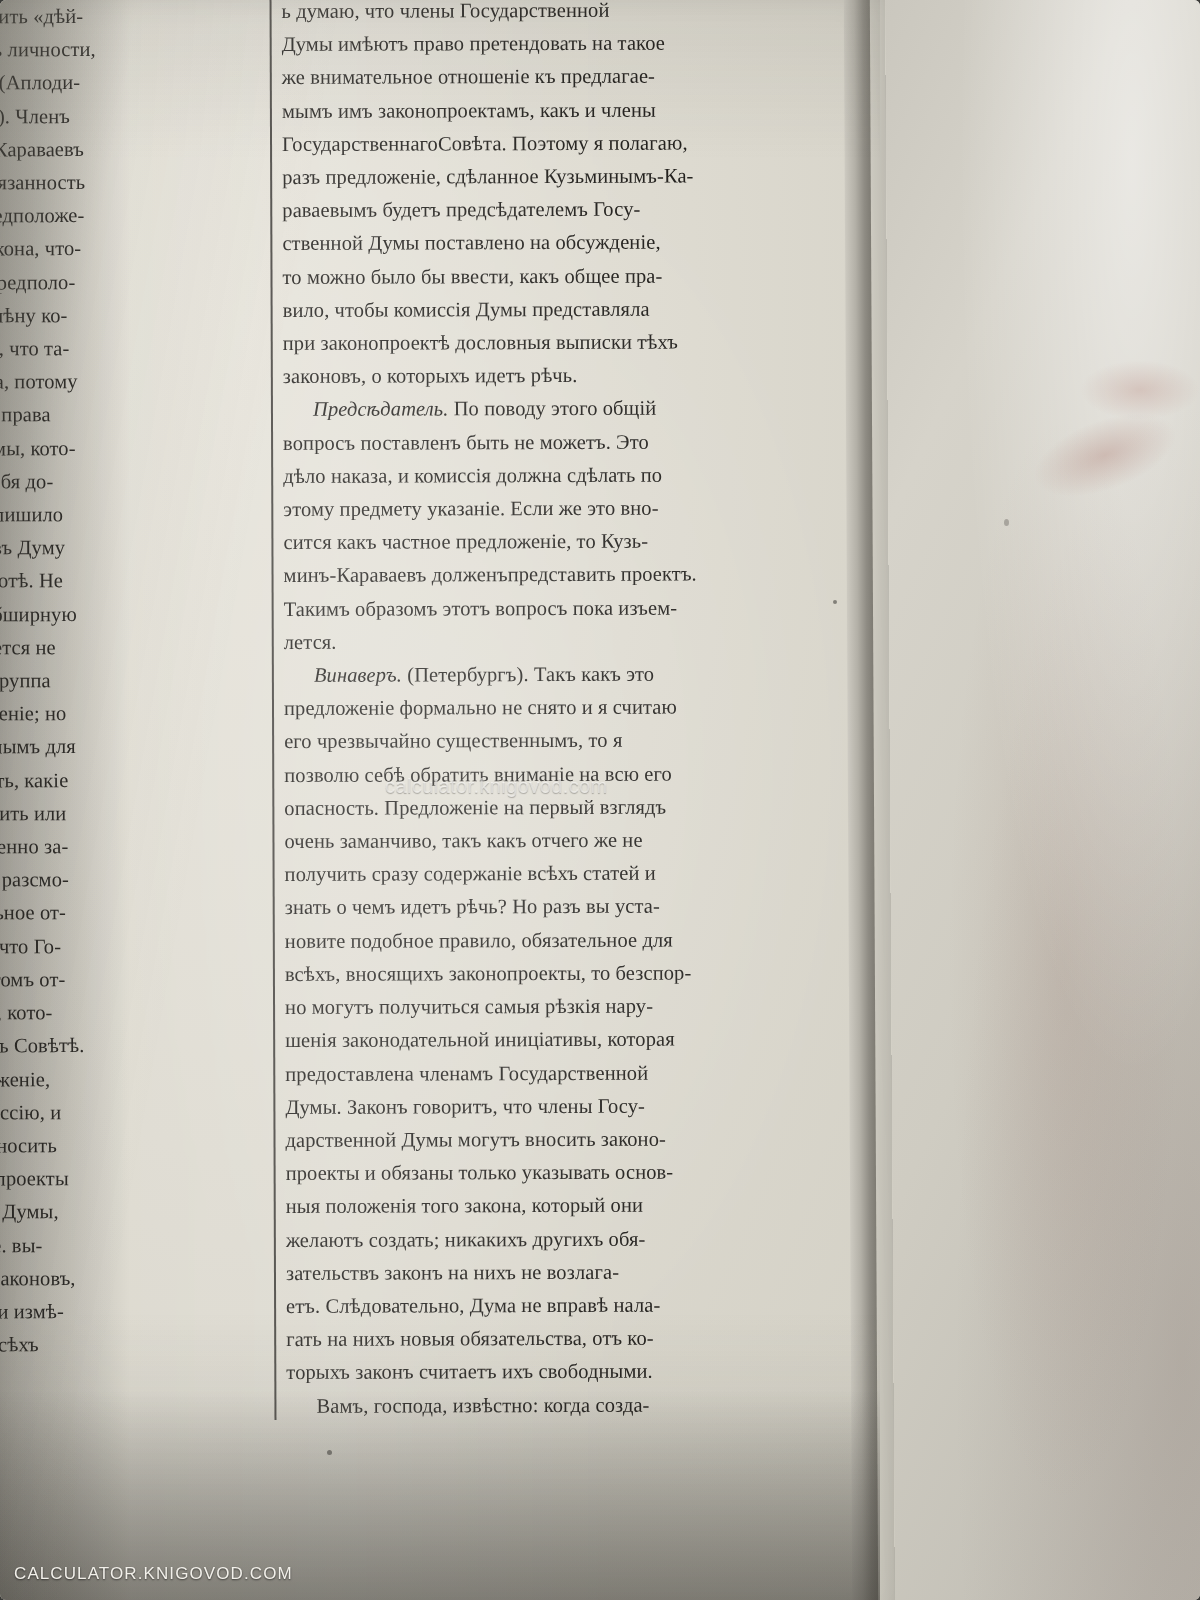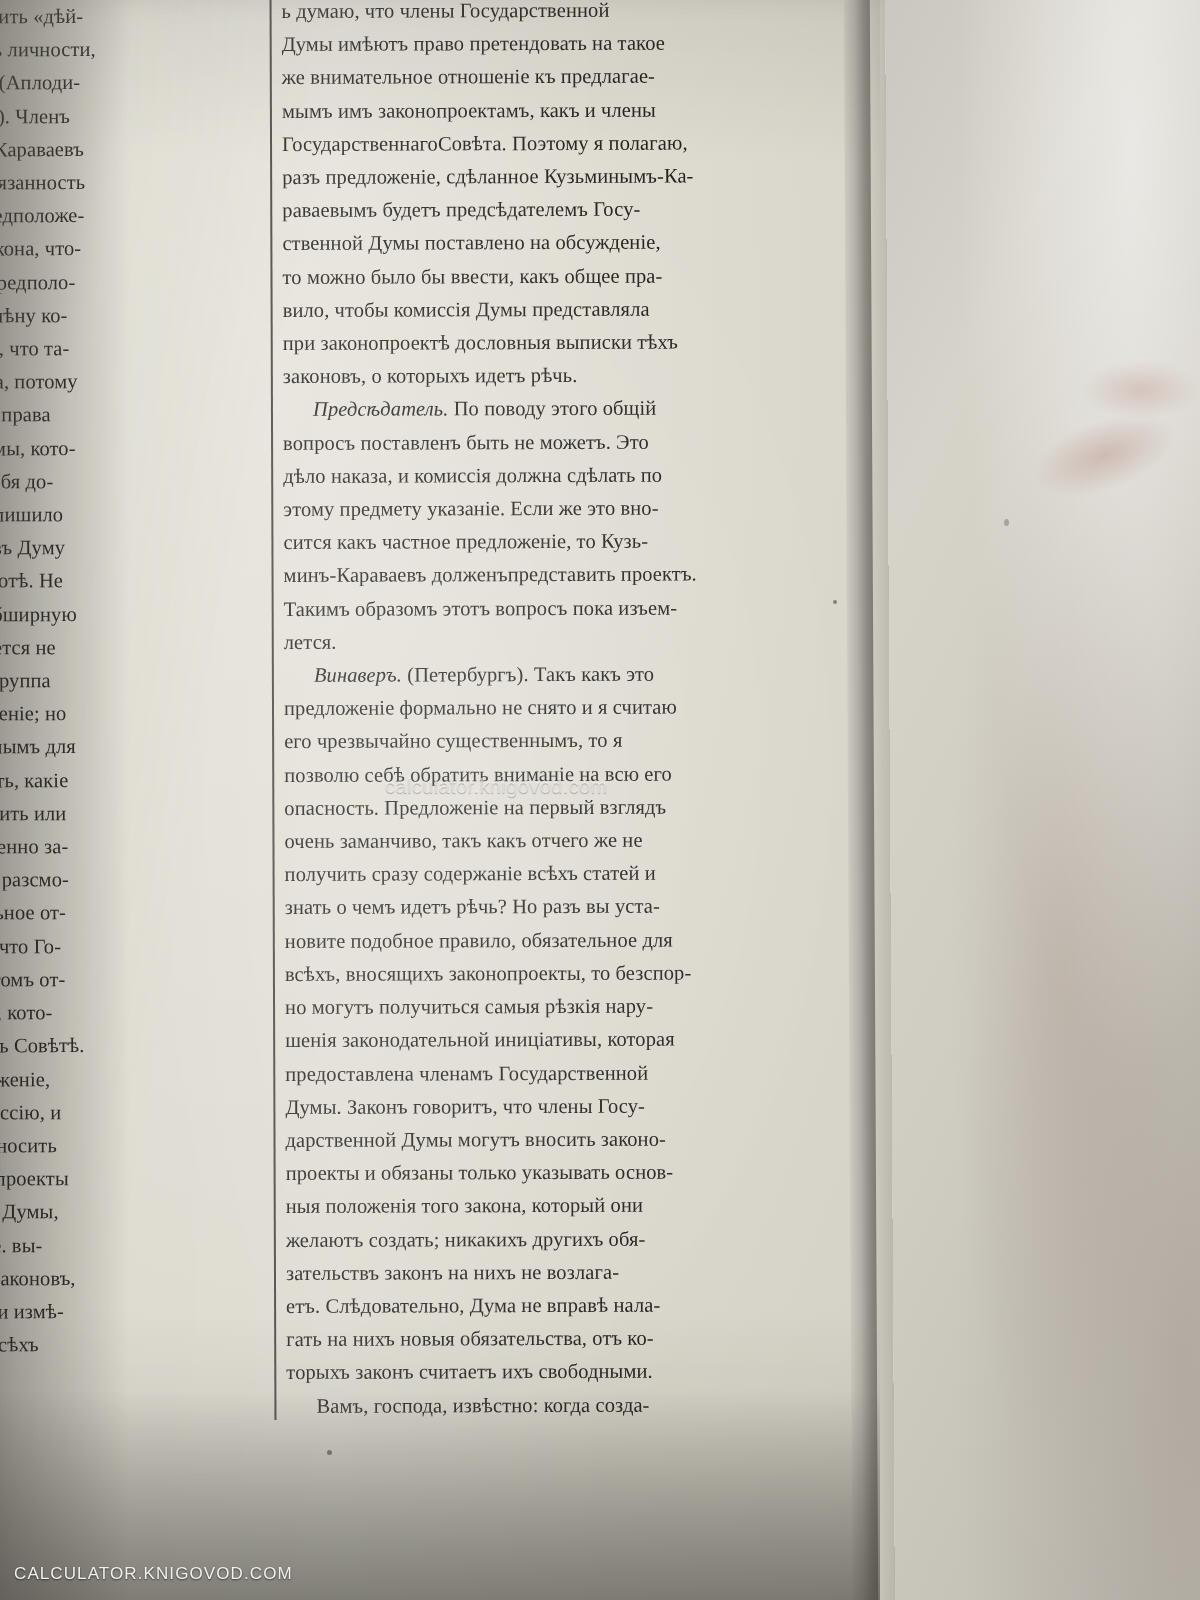--- a/index.html
+++ b/index.html
@@ -7,20 +7,21 @@
     padding: 0;
     background: #3a3a38;
   }
   .page {
     position: relative;
     width: 1200px;
     height: 1600px;
     overflow: hidden;
     font-family: "Liberation Serif", serif;
     background: #d8d6cd;
+    border-radius: 6px;
   }
   
   .paper {
     position: absolute;
     left: -30px;
     top: -20px;
     width: 920px;
     height: 1660px;
     background:
       radial-gradient(ellipse at 30% 20%, #e6e3da 0%, #dedbd1 45%, #d2cfc4 100%);

